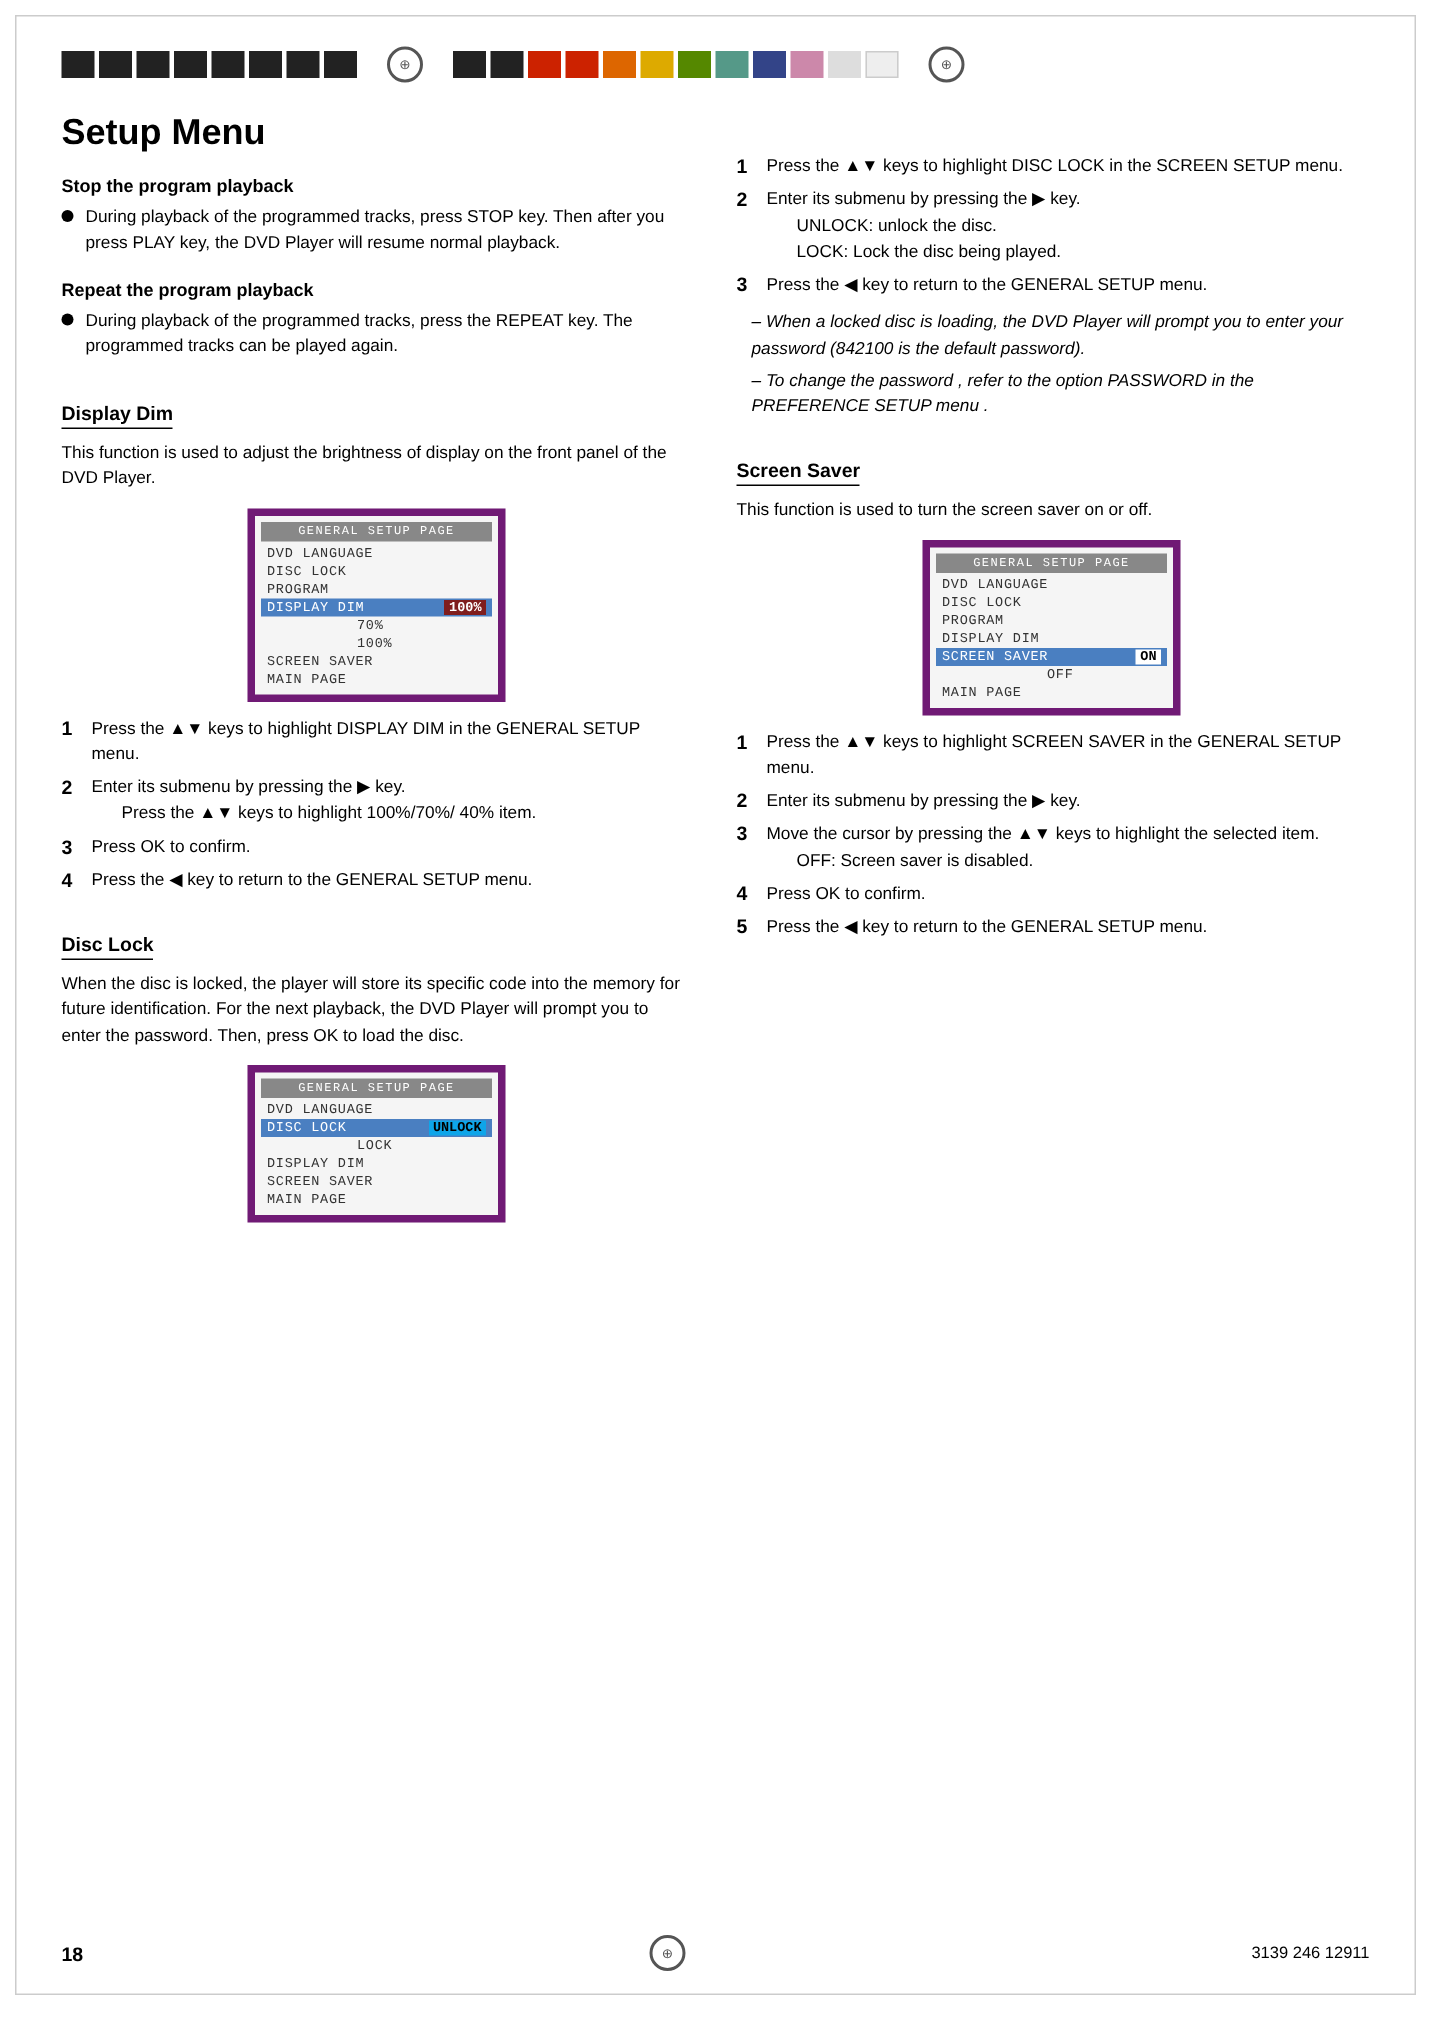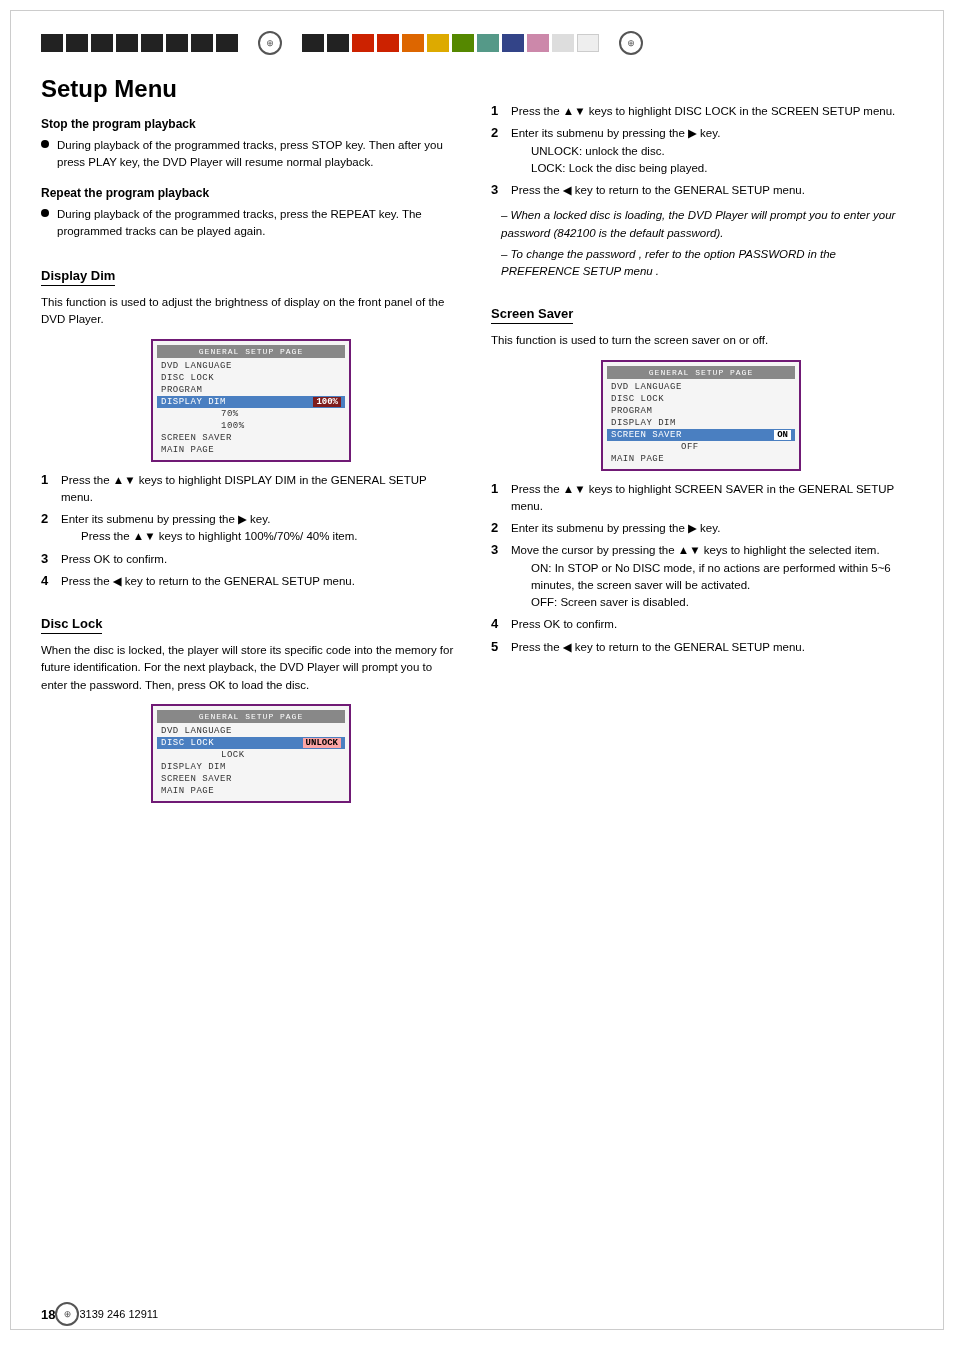--- a/index.html
+++ b/index.html
@@ -165,23 +165,23 @@
       font-style: italic;
       font-size: 11.5px;
     }
     .notes-item {
       font-style: italic;
       margin-left: 10px;
     }
 
     
     .menu-box {
-      border: 2px solid #701a75;
+      border: 5px solid #701a75;
       background: #f5f5f5;
-      width: 200px;
+      width: 172px;
       margin: 10px auto;
       font-size: 9px;
       font-family: 'Courier New', monospace;
       padding: 4px;
     }
     .menu-box .menu-title-bar {
       background: #888;
       color: #fff;
       text-align: center;
       padding: 2px 4px;
@@ -203,25 +203,25 @@
     .menu-row-label {
       letter-spacing: 0.5px;
     }
     .menu-row-value {
       font-weight: bold;
     }
 
     
     .footer {
       position: absolute;
-      bottom: 3px;
+      bottom: 15px;
       left: 30px;
       right: 30px;
       display: flex;
-      justify-content: flex-start;
+      justify-content: space-between;
       align-items: center;
       font-size: 11px;
     }
     .footer-page-num {
       font-weight: bold;
       font-size: 13px;
     }
     .footer-product-code {
       font-size: 11px;
     }
@@ -351,21 +351,21 @@
 
       
       <div class="menu-box">
         <div class="menu-title-bar">GENERAL SETUP PAGE</div>
         <div class="menu-row">
             <span class="menu-row-label">DVD LANGUAGE</span>
             <span class="menu-row-value"></span>
           </div>
         <div class="menu-row highlighted">
             <span class="menu-row-label">DISC LOCK</span>
-            <span class="menu-row-value" style="background:#fca5a5;color:#000;padding:0 3px;">UNLOCK</span>
+            <span class="menu-row-value" style="background:#0ea5e9;color:#000;padding:0 3px;">UNLOCK</span>
           </div>
         <div class="menu-row" style="margin-left:60px;">
             <span class="menu-row-label">LOCK</span>
           </div>
         <div class="menu-row">
             <span class="menu-row-label">DISPLAY DIM</span>
             <span class="menu-row-value"></span>
           </div>
         <div class="menu-row">
             <span class="menu-row-label">SCREEN SAVER</span>
@@ -448,21 +448,20 @@
           <span class="step-num">1</span>
           <span class="step-text">Press the ▲▼ keys to highlight SCREEN SAVER in the GENERAL SETUP menu.</span>
         </li>
         <li class="step-item">
           <span class="step-num">2</span>
           <span class="step-text">Enter its submenu by pressing the ▶  key.</span>
         </li>
         <li class="step-item">
           <span class="step-num">3</span>
           <span class="step-text">Move the cursor by pressing the ▲▼ keys to highlight the selected item.
-            <div class="step-indent">ON: In STOP or No DISC mode, if no actions are performed within 5~6 minutes, the screen saver will be activated.</div>
             <div class="step-indent">OFF: Screen saver is disabled.</div>
           </span>
         </li>
         <li class="step-item">
           <span class="step-num">4</span>
           <span class="step-text">Press OK to confirm.</span>
         </li>
         <li class="step-item">
           <span class="step-num">5</span>
           <span class="step-text">Press the ◀ key to return to the GENERAL SETUP menu.</span>

